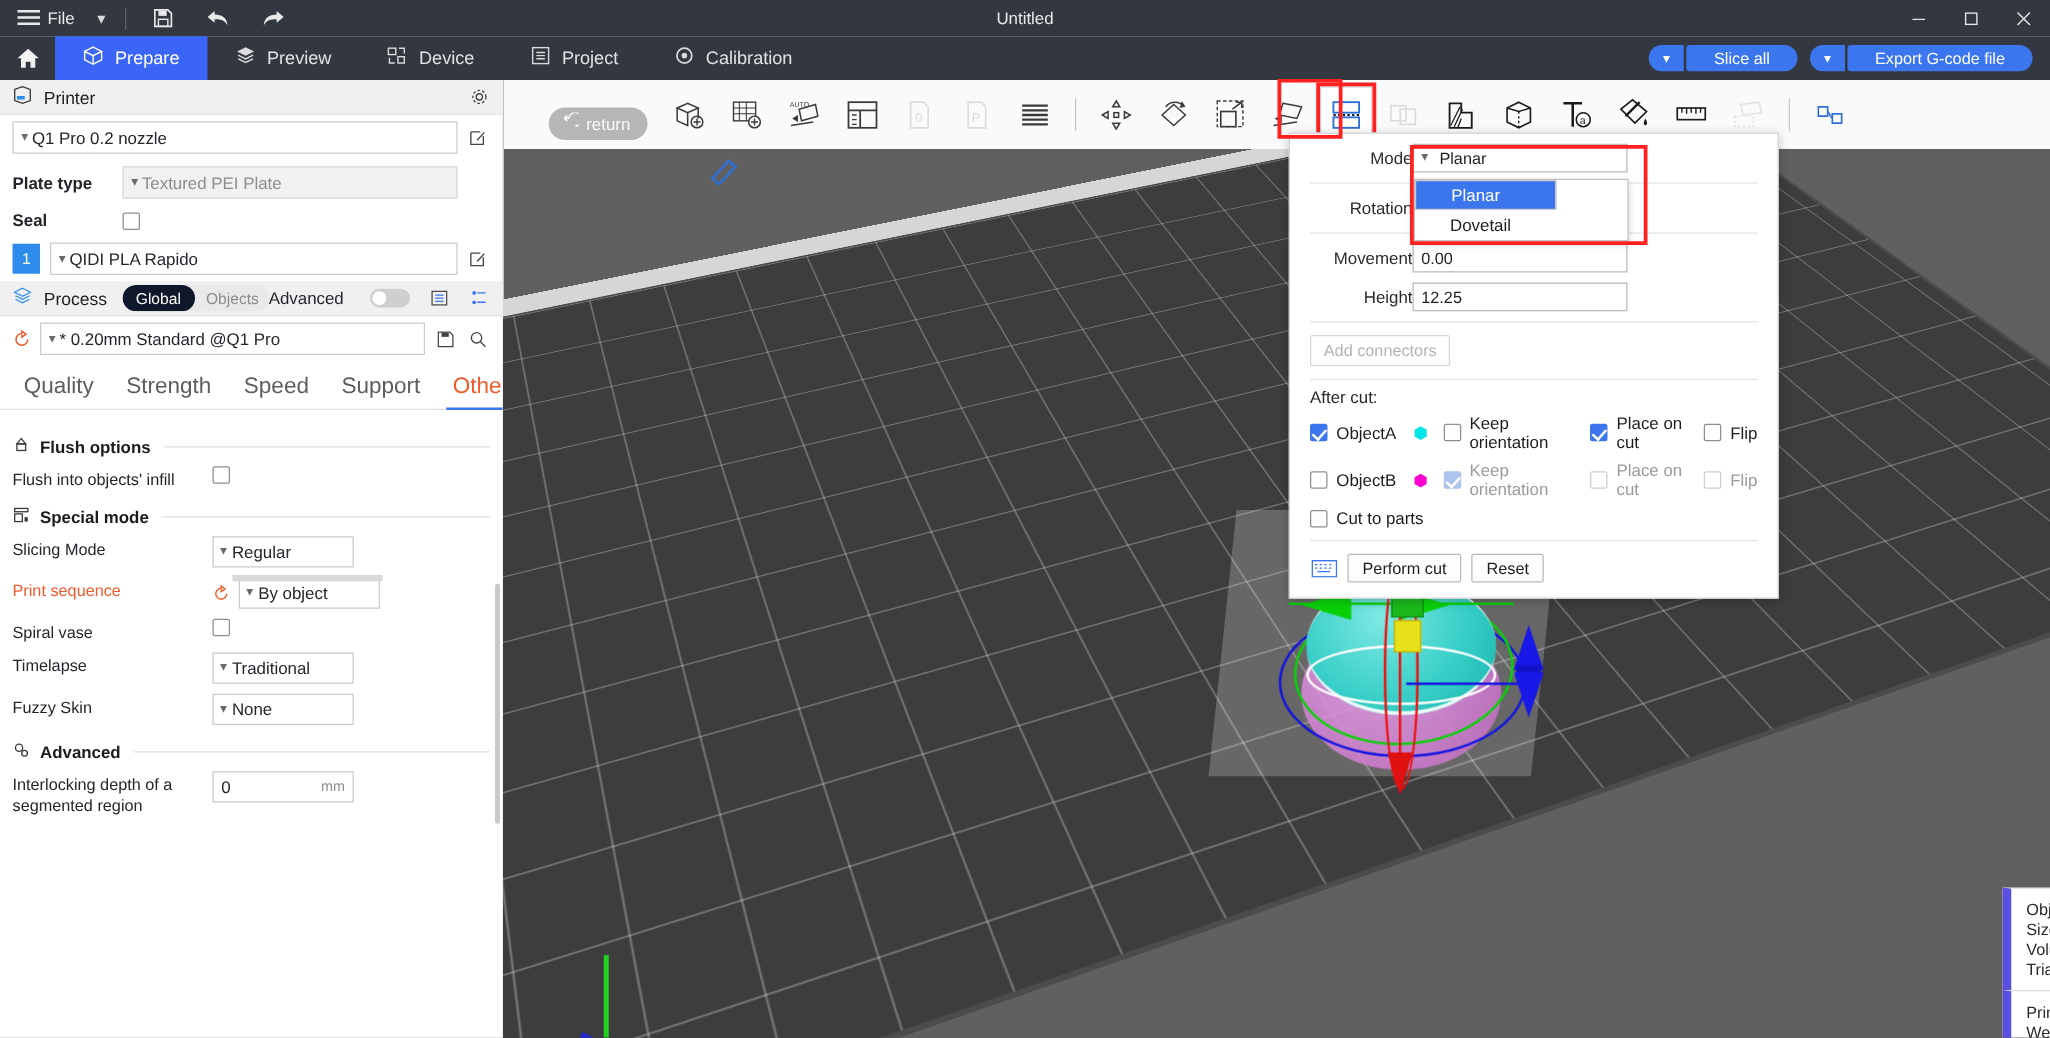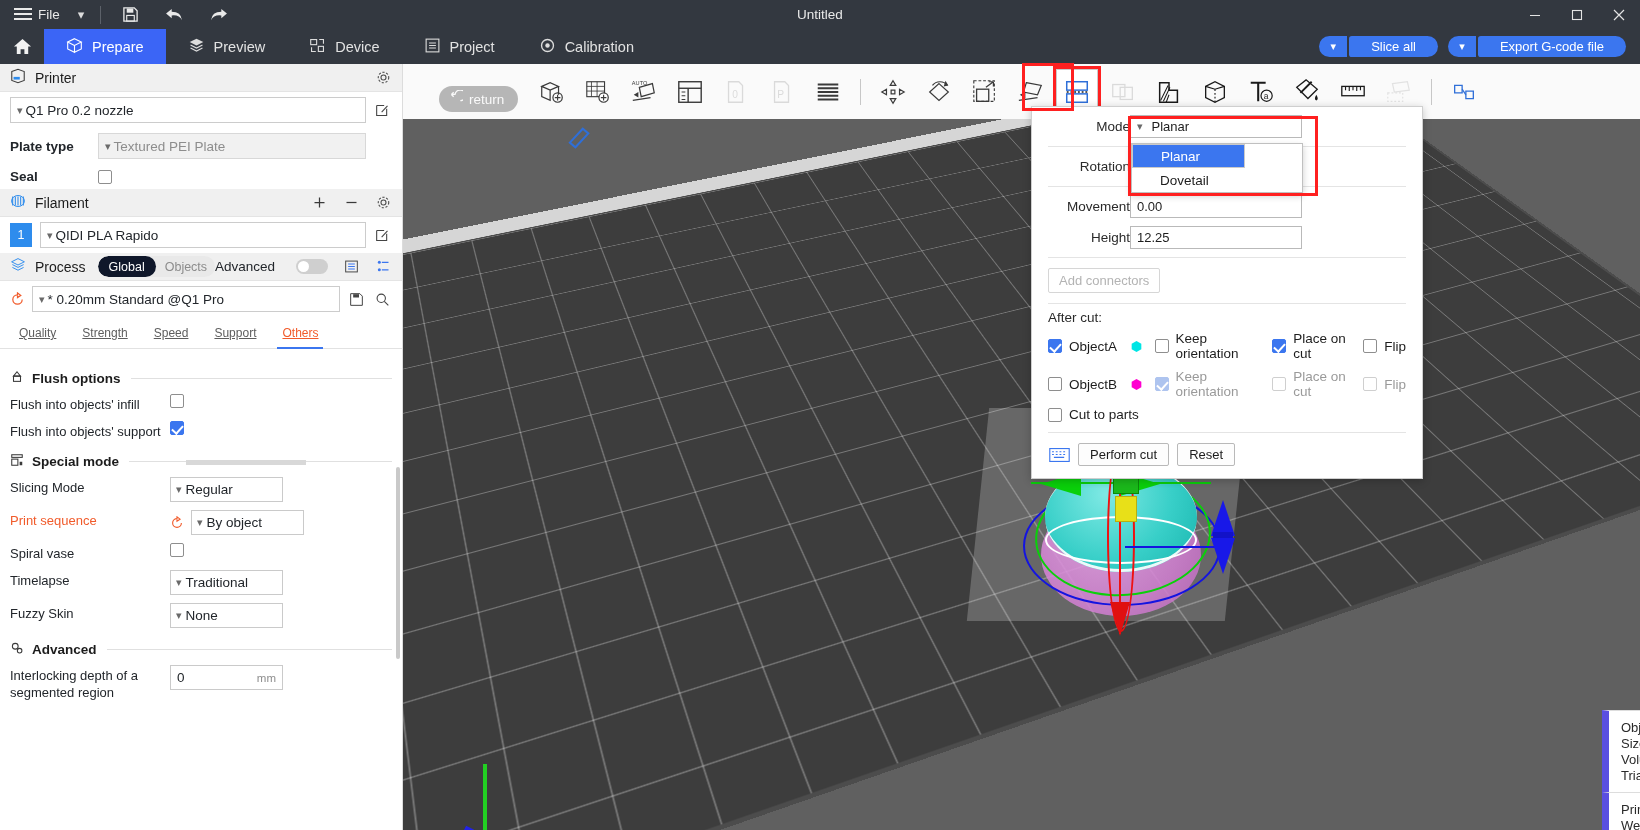--- a/index.html
+++ b/index.html
@@ -105,21 +105,21 @@
     margin-left:12px; font-size:12.5px; overflow:hidden;
   }
   .proc-pill .p1 { background:#0f172a; color:#fff; padding:0 11px; height:21px; display:flex;align-items:center;border-radius:11px;}
   .proc-pill .p2 { color:#8c8c8c; padding:0 9px; }
   .toggle {
     width:32px; height:15px; border-radius:8px; background:#cfcfcf; position:relative; margin-left:7px;
   }
   .toggle::after { content:""; position:absolute; left:2px; top:2px; width:11px; height:11px; border-radius:50%; background:#fff; }
   .tabs { display:flex; gap:0; padding:0 6px; border-bottom:1px solid #e2e2e2; }
   .tab {
-    padding:9px 13px 8px; font-size:12px; color:#5d5d5d; position:relative;text-decoration:underline;
+    padding:9px 13px 8px; font-size:18px; color:#5d5d5d; position:relative;
   }
   .tab.active { color:#f15b2b; }
   .tab.active::after {
     content:""; position:absolute; left:8px; right:8px; bottom:-1px; height:2px; background:#3b76ef;
   }
   .grp { display:flex; align-items:center; padding:9px 10px 3px 10px; }
   .grp .gname { font-size:13.5px; font-weight:bold; color:#1c1c1c; margin-left:8px; }
   .grp .gline { flex:1; height:1px; background:#e0e0e0; margin-left:10px; }
   .opt { display:flex; align-items:flex-start; padding:4px 10px; min-height:26px; }
   .opt .oname { width:160px; font-size:13px; color:#22262b; padding-top:2px; line-height:17px; }
@@ -442,47 +442,20 @@
         <span class="cv">Textured PEI Plate</span>
       </div>
       <div class="edit-ic" style="visibility:hidden"></div>
     </div>
 
     <div class="row">
       <div class="lab b" style="width:88px">Seal</div>
       <div class="cb"></div>
     </div>
 
-    <div class="sect-head">
-      <span>
-        <svg width="16" height="16" viewBox="0 0 18 18">
-            <path d="M3 4 v10 M6 4 v10 M9 4 v10 M12 4 v10 M15 4 v10" stroke="#2e8ced" stroke-width="1.2"></path>
-            <ellipse cx="9" cy="9" rx="7.2" ry="6.2" fill="none" stroke="#2e8ced" stroke-width="1.1"></ellipse>
-          </svg>
-      </span>
-      <span class="lbl">Filament</span>
-      <span class="sp">
-        <span class="iconbtn">
-          <svg width="15" height="15" viewBox="0 0 18 18">
-              <path d="M9 3 v12 M3 9 h12" stroke="#3a3a3a" stroke-width="1.5"></path>
-            </svg>
-        </span>
-        <span class="iconbtn">
-          <svg width="15" height="15" viewBox="0 0 18 18">
-              <path d="M3 9 h12" stroke="#3a3a3a" stroke-width="1.5"></path>
-            </svg>
-        </span>
-        <span class="iconbtn">
-          <svg width="15" height="15" viewBox="0 0 18 18">
-              <circle cx="9" cy="9" r="3" fill="none" stroke="#4a4a4a" stroke-width="1.3"></circle>
-              <circle cx="9" cy="9" r="6.3" fill="none" stroke="#4a4a4a" stroke-width="1.3" stroke-dasharray="2.6 2"></circle>
-            </svg>
-        </span>
-      </span>
-    </div>
 
     <div class="row">
       <div class="fil-num">1</div>
       <div class="combo">
         <span class="caret">▾</span>
         <span class="cv">QIDI PLA Rapido</span>
       </div>
       <div class="edit-ic">
         <svg width="15" height="15" viewBox="0 0 18 18">
             <path d="M2 3 h9 M2 3 v12 h12 V7" fill="none" stroke="#444" stroke-width="1.3"></path>
@@ -564,26 +537,20 @@
             <rect x="4" y="7" width="8" height="6" fill="none" stroke="#3a3a3a" stroke-width="1.2"></rect>
           </svg>
       </span>
       <span class="gname">Flush options</span>
       <span class="gline"></span>
     </div>
     <div class="opt">
       <div class="oname">Flush into objects' infill</div>
       <div class="oval">
           <span class="cb"></span>
-        </div>
-    </div>
-    <div class="opt">
-      <div class="oname">Flush into objects' support</div>
-      <div class="oval">
-          <span class="cb on"></span>
         </div>
     </div>
 
     <div class="grp">
       <span>
         <svg width="14" height="14" viewBox="0 0 16 16">
             <rect x="2" y="2" width="12" height="3" fill="none" stroke="#3a3a3a" stroke-width="1.2"></rect>
             <rect x="2" y="7" width="7" height="7" fill="none" stroke="#3a3a3a" stroke-width="1.2"></rect>
             <rect x="11" y="10" width="3" height="4" fill="#3a3a3a"></rect>
           </svg>

